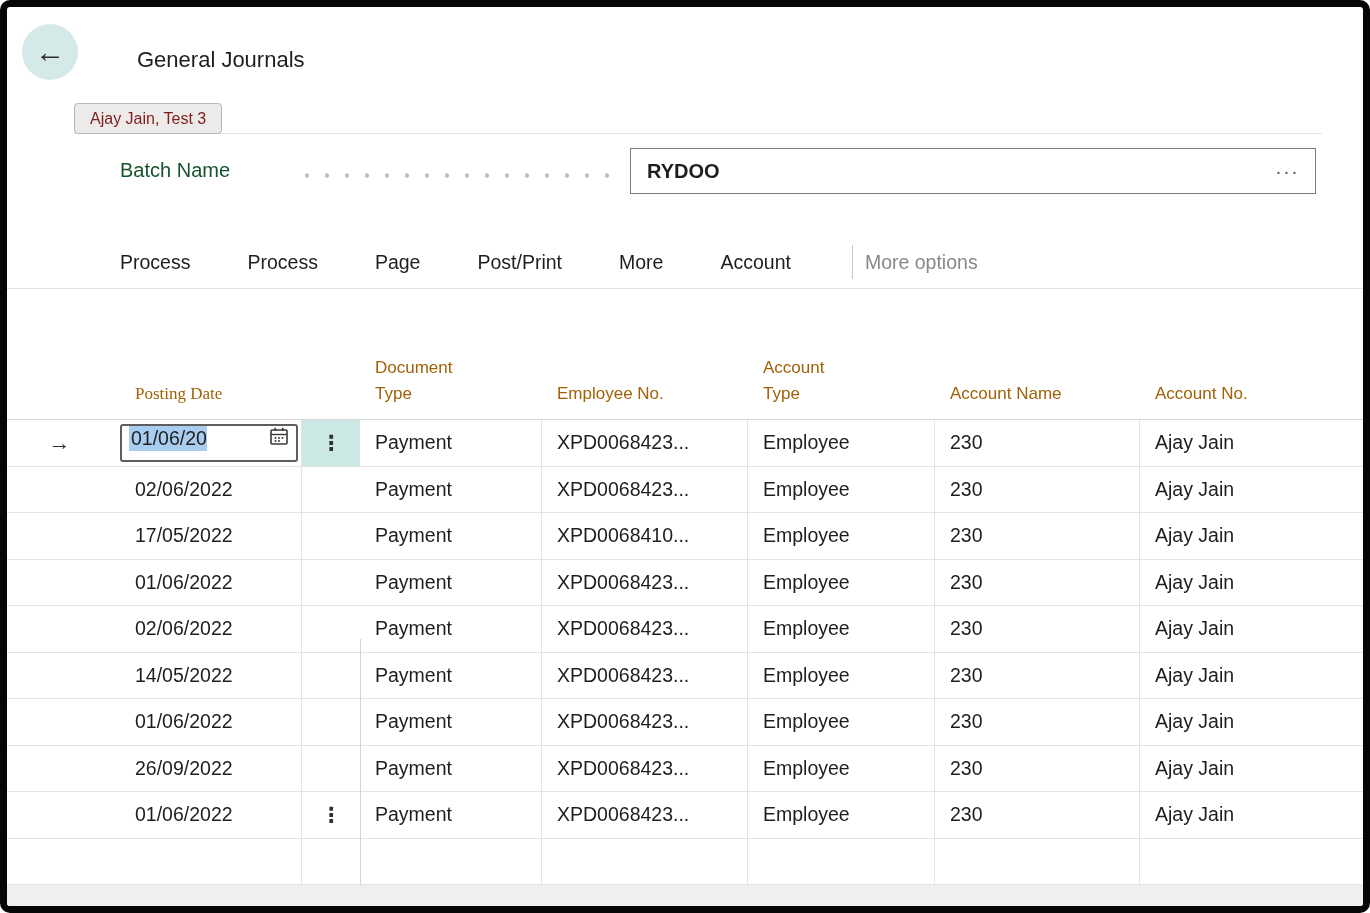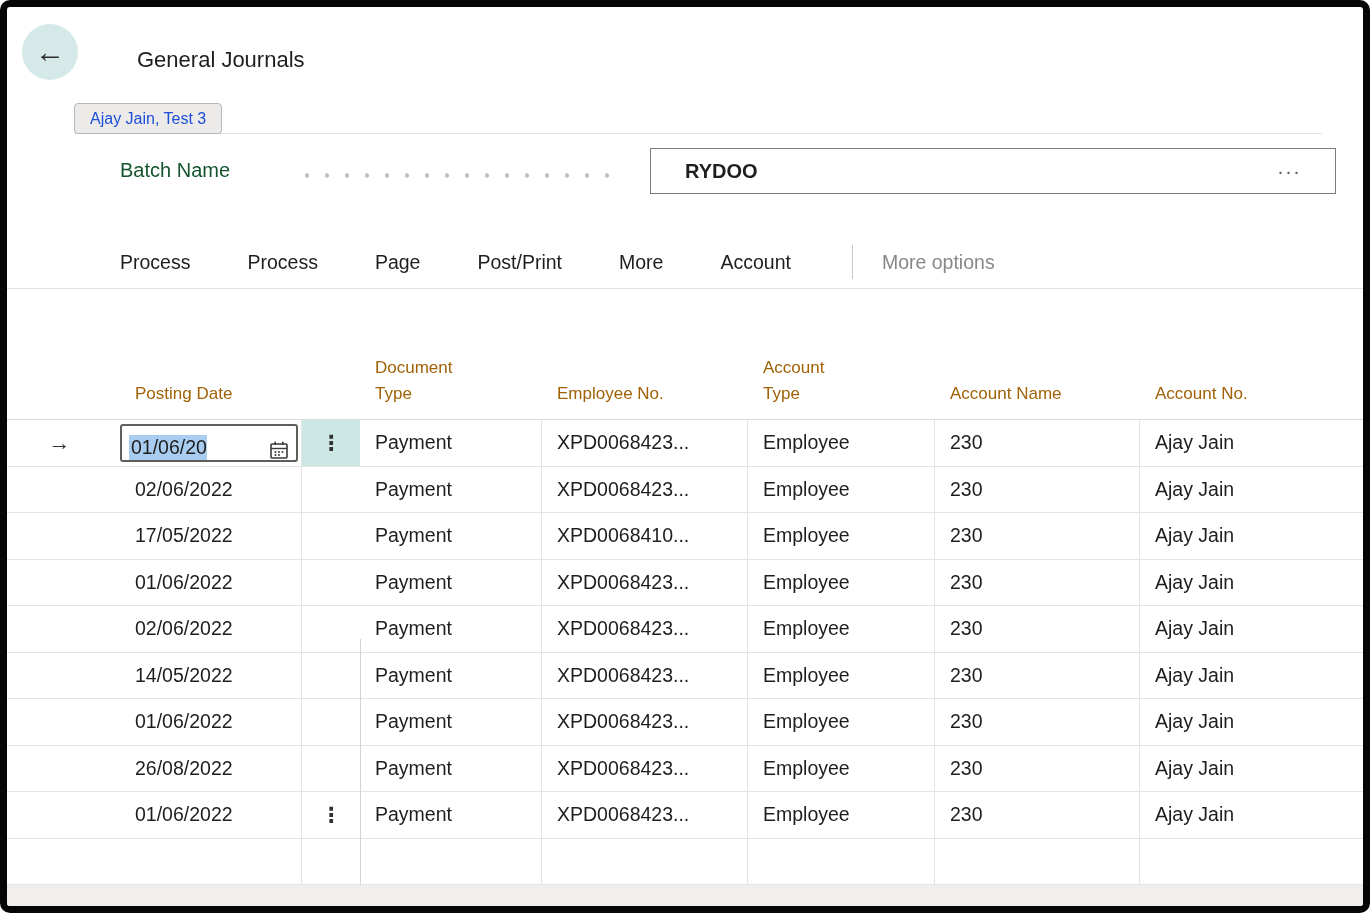--- a/index.html
+++ b/index.html
@@ -11,60 +11,60 @@
 
   
   .back-btn { left:15px; top:17px; width:56px; height:56px; border-radius:50%;
     background:#d5eae8; display:flex; align-items:center; justify-content:center;
     font-size:30px; color:#2e2d2c; cursor:pointer; }
   .page-title { left:130px; top:40px; font-size:22px; color:#1f1e1d; }
 
   .caption-line { left:67px; top:126px; width:1248px; height:1px; background:#e5e3e1; z-index:1; }
   .batch-badge { left:67px; top:96px; height:31px; padding:0 15px; background:#ecebea;
     border:1px solid #b9b7b5; border-radius:4px; display:flex; align-items:center;
-    font-size:16px; color:#1d4ed8; z-index:2; }
+    font-size:16px; color:#7f1d1d; z-index:2; }
 
   
   .batch-label { left:113px; top:152px; font-size:20px; color:#14532d; }
   .dots-leader { left:290px; top:166px; width:316px; height:5px;
     background-image:radial-gradient(circle,#c3c1bf 2px,transparent 2.4px);
     background-size:20px 5px; background-position:0 50%; background-repeat:repeat-x; }
-  .batch-field { left:643px; top:141px; width:686px; height:46px; border:1px solid #7d7b79;
-    display:flex; align-items:center; padding:0 34px; background:#fff; }
+  .batch-field { left:623px; top:141px; width:686px; height:46px; border:1px solid #7d7b79;
+    display:flex; align-items:center; padding:0 16px; background:#fff; }
   .batch-value { font-size:20px; font-weight:bold; color:#1f1e1d; }
   .assist-btn { margin-left:auto; font-size:21px; color:#5f5d5b; letter-spacing:1px; cursor:pointer; }
 
   
   .menubar { left:113px; top:238px; display:flex; align-items:center; font-size:19.5px; color:#1f1e1d; }
   .menu-item { margin-right:57px; cursor:pointer; white-space:nowrap; }
   .menu-divider { width:1px; height:34px; background:#c8c6c4; margin:0 0 0 4px; }
-  .more-options { margin-left:29px; color:#8a8886; cursor:pointer; }
+  .more-options { margin-left:12px; color:#8a8886; cursor:pointer; }
   .menu-underline { left:0; top:281px; width:100%; height:1px; background:#e3e1df; }
 
   
   .table { left:0; top:313px; width:100%; }
   .ghead,.grow { display:grid;
     grid-template-columns:105px 190px 58px 182px 206px 187px 205px minmax(0,1fr); }
   .ghead { height:100px; border-bottom:1px solid #d8d8d8; }
   .hc { display:flex; align-items:flex-end; padding:0 6px 13px 15px; font-size:17px;
     color:#a16207; white-space:pre-line; line-height:1.5; cursor:pointer; }
-  .hc.first { padding-left:23px; }
+  .hc.first { padding-left:23px;font-family:Liberation Serif, serif; }
   .grow { height:46.5px; border-bottom:1px solid #e4e4e4; background:#fff; }
   .c { display:flex; align-items:center; font-size:19.5px; color:#1f1e1d;
     padding-left:15px; overflow:hidden; white-space:nowrap; }
   .c-sel { padding-left:0; justify-content:center; }
   .c-date { padding-left:23px; border-right:1px solid #e4e4e4; }
   .grow.active .c-date { padding-left:8px; }
   .c-dots { padding:0; justify-content:center; }
   .c-dots.teal { background:#cbe8e5; }
   .c-doctype,.c-docno,.c-accttype,.c-acctno { border-right:1px solid #e4e4e4; }
   .vline { left:353px; top:319px; width:1px; height:559px; background:#d4d4d4; }
 
   .rowptr { font-size:22px; color:#323130; }
-  .date-input { display:flex; align-items:flex-end; border:2px solid #605e5c; border-radius:3px;
+  .date-input { display:flex; align-items:flex-start; border:2px solid #605e5c; border-radius:3px;
     background:#fff; height:38px; width:178px; padding:0 7px; cursor:text; }
   .seltext { background:#a9cdf0; white-space:nowrap; overflow:hidden; max-width:112px;
     font-size:19.5px; padding:1px 0 1px 2px; }
   .calbtn { margin-left:auto; display:flex; cursor:pointer; }
   .dots { font-size:21px; font-weight:bold; color:#323130; line-height:1; }
 
   .footer-strip { left:0; bottom:0; width:100%; height:21px; background:#f0efee; }
 </style>
 </head>
 <body>
@@ -213,21 +213,21 @@
       <span class="dots"></span>
     </div>
     <div class="c c-doctype">Payment</div>
     <div class="c c-docno">XPD0068423...</div>
     <div class="c c-accttype">Employee</div>
     <div class="c c-acctno">230</div>
     <div class="c c-acctname">Ajay Jain</div>
   </div>
         <div class="grow">
     <div class="c c-sel"></div>
-    <div class="c c-date">26/08/2022</div>
+    <div class="c c-date">26/09/2022</div>
     <div class="c c-dots">
       <span class="dots"></span>
     </div>
     <div class="c c-doctype">Payment</div>
     <div class="c c-docno">XPD0068423...</div>
     <div class="c c-accttype">Employee</div>
     <div class="c c-acctno">230</div>
     <div class="c c-acctname">Ajay Jain</div>
   </div>
         <div class="grow">

